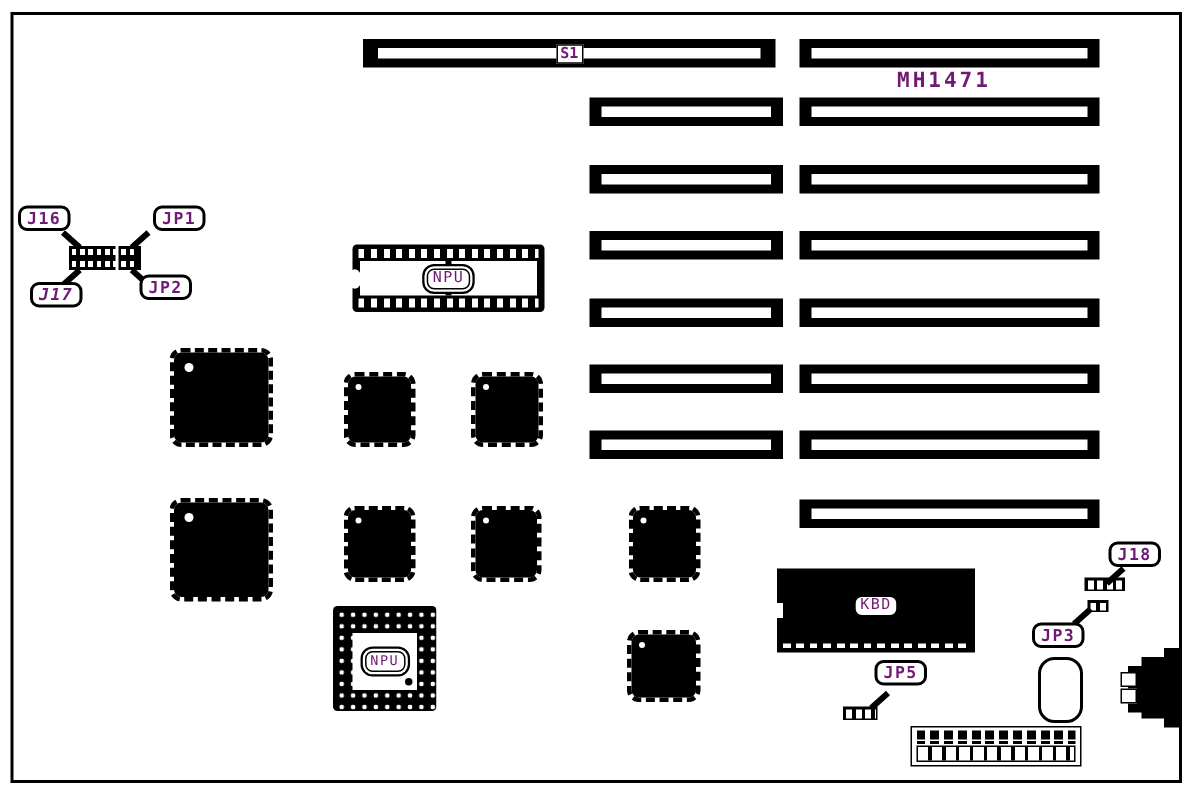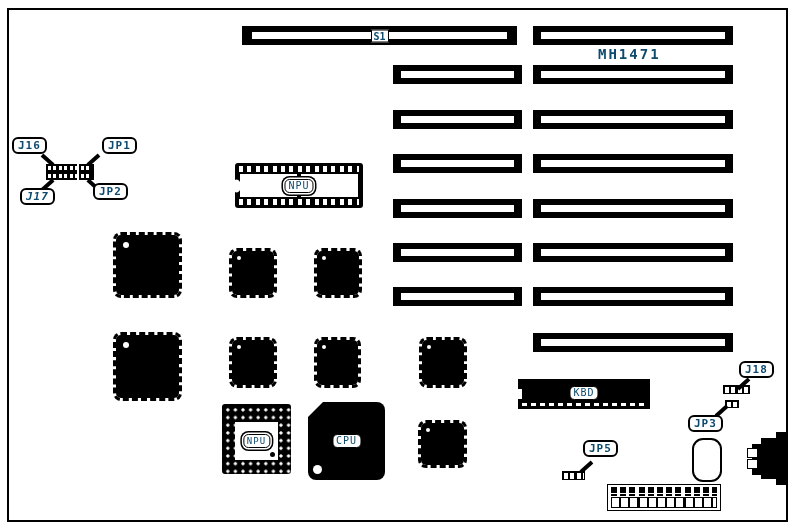--- a/index.html
+++ b/index.html
@@ -1,17 +1,17 @@
 <!DOCTYPE html>
 <html><head>
 <meta charset="utf-8">
 <style>
   html,body{margin:0;padding:0;background:#fff;}
   .stage{position:relative;width:791px;height:527px;background:#fff;overflow:hidden;
-         font-family:"DejaVu Sans Mono",monospace;color:#0c4a6e;}
+         font-family:"DejaVu Sans Mono",monospace;color:#701a75;}
   .frame{position:absolute;left:7px;top:8px;width:777px;height:510px;border:2px solid #000;}
 
   
   .slot{position:absolute;background:#000;}
   .slot .inner{position:absolute;left:8px;right:8px;top:6px;height:7px;background:#fff;}
   .slot-label{position:absolute;left:50%;top:50%;transform:translate(-50%,-50%);
               background:#fff;border:1px solid #000;font-size:10px;font-weight:bold;
               line-height:11px;padding:0 2px;z-index:2;}
 
   .partnum{position:absolute;font-size:14px;font-weight:bold;letter-spacing:2px;}
@@ -58,21 +58,21 @@
        background-image:radial-gradient(circle,#fff 1.4px,transparent 1.7px);
        background-size:7.6px 7.7px;background-position:2px 2px;border-radius:3px;}
   .pga .cavity{position:absolute;left:13px;top:18px;width:43px;height:38px;background:#fff;}
   .pga .dot{position:absolute;right:3px;bottom:3px;width:5px;height:5px;background:#000;border-radius:50%;}
 
   
   .cpu{position:absolute;left:308px;top:402px;width:77px;height:78px;background:#000;
        border-radius:8px;clip-path:polygon(15px 0,100% 0,100% 100%,0 100%,0 15px);}
 
   
-  .kbd{position:absolute;left:518px;top:379px;width:132px;height:30px;background:#000;}
+  .kbd{position:absolute;left:518px;top:379px;width:132px;height:56px;background:#000;}
   .kbd .notch{position:absolute;left:0;top:50%;transform:translateY(-50%);width:4px;height:10px;background:#fff;}
   .kbd .pinrow{position:absolute;left:4px;right:4px;bottom:3px;height:3px;
        background:repeating-linear-gradient(90deg,#fff 0 5px,transparent 5px 9px);}
 
   
   .battery{position:absolute;left:692px;top:438px;width:26px;height:40px;
        border:2px solid #000;border-radius:11px;background:#fff;}
 
   
   .bconn{position:absolute;left:607px;top:484px;width:114px;height:27px;
@@ -202,24 +202,20 @@
     <div class="pin1" style="left:5px;top:5px;width:4px;height:4px;"></div>
   </div>
 
   <div class="pga">
     <div class="cavity">
       <div class="ic-label ring" style="font-size:9px;">NPU</div>
       <div class="dot"></div>
     </div>
   </div>
 
-  <div class="cpu">
-    <div class="ic-label">CPU</div>
-    <div class="pin1" style="left:5px;bottom:6px;width:9px;height:9px;"></div>
-  </div>
 
   <div class="kbd">
     <div class="notch"></div>
     <div class="ic-label" style="top:45%;">KBD</div>
     <div class="pinrow"></div>
   </div>
 
   <div class="jumper" style="left:723px;top:385px;width:27px;height:9px;">
       <div class="jcells"></div>
     </div>

